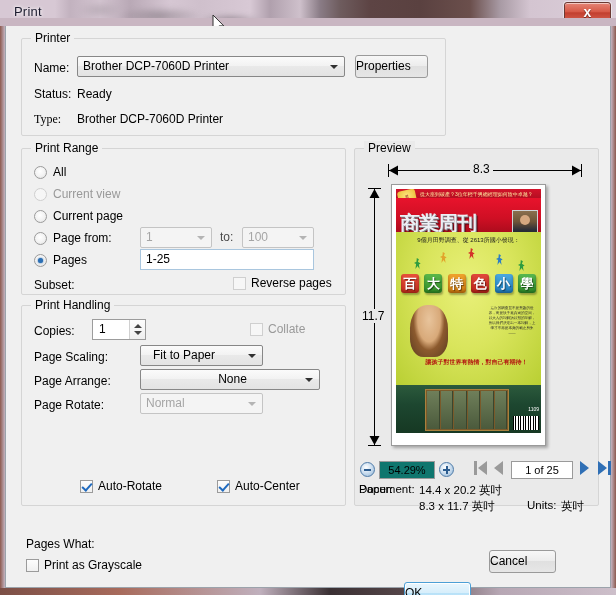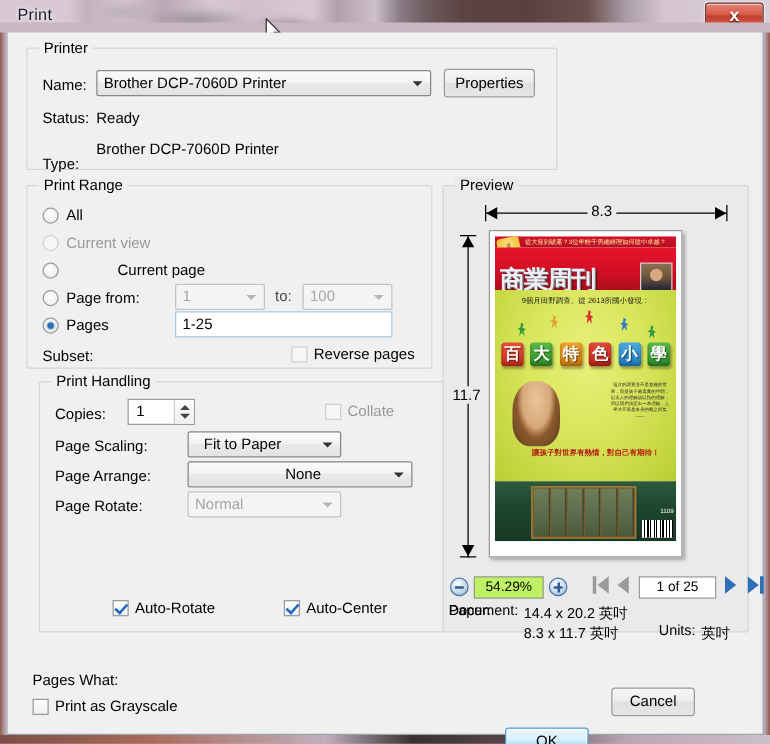--- a/index.html
+++ b/index.html
@@ -198,21 +198,21 @@
   }
 
   
   .btn {
     position:absolute;
     height:23px;
     border:1px solid #9a9a9a;
     border-radius:3px;
     background: linear-gradient(180deg,#f7f7f7 0%,#ececec 48%,#e0e0e0 50%,#e6e6e6 100%);
     font-size:12px;
-    text-align:center;
+    text-align:left;
     line-height:21px;
     cursor:pointer;
     color:#000;
   }
   .btn.default {
     border:1px solid #4c9fd6;
     background: linear-gradient(180deg,#eaf6fd 0%,#d6eefb 48%,#b9e2f8 50%,#cdeafb 100%);
     box-shadow: inset 0 0 0 1px #ffffff;
     margin-top: 32px;
   }
@@ -371,21 +371,21 @@
     background: radial-gradient(circle at 40% 35%, #ffffff 0%, #cfe0f0 45%, #8fb4d6 100%);
     cursor:pointer;
   }
   .circbtn .bar {
     position:absolute; background:#2c5c8f;
   }
   .navbtn {
     position:absolute; cursor:pointer;
   }
   .zoomfield {
-    position:absolute; height:18px; background:#bef264; border:1px solid #9a9a9a;
+    position:absolute; height:18px; background:#0f766e; border:1px solid #9a9a9a;
     font-size:11px; text-align:center; line-height:16px;
   }
   .pagefield {
     position:absolute; height:18px; background:#fff; border:1px solid #9a9a9a;
     font-size:11px; text-align:center; line-height:16px;
   }
   .infotext { position:absolute; font-size:11.5px; color:#000; white-space:nowrap; }
   #cursor { position:absolute; left:212px; top:14px; width:13px; height:20px; }
 </style>
 </head>
@@ -419,35 +419,35 @@
         <span>Brother DCP-7060D Printer</span>
         <span class="arrow"></span>
       </div>
       <div class="btn" style="left:333px; top:16px; width:73px;">
         <span>Properties</span>
       </div>
 
       <div class="lbl" style="left:12px; top:48px;">Status:</div>
       <div class="lbl" style="left:55px; top:48px;">Ready</div>
 
-      <div class="lbl" style="left:12px; top:85px;">Type:</div>
+      <div class="lbl" style="left:12px; top:73px;font-family:Liberation Serif, serif;">Type:</div>
       <div class="lbl" style="left:55px; top:73px;">Brother DCP-7060D Printer</div>
     </div>
 
     <div class="group" style="left:15px; top:122px; width:325px; height:147px;">
       <div class="legend">Print Range</div>
 
       <div class="radio" style="left:12px; top:17px;"></div>
       <div class="lbl" style="left:31px; top:16px;">All</div>
 
       <div class="radio disabled" style="left:12px; top:39px;"></div>
       <div class="lbl dim" style="left:31px; top:38px;">Current view</div>
 
       <div class="radio" style="left:12px; top:61px;"></div>
-      <div class="lbl" style="left:31px; top:60px;margin-left:41px;">Current page</div>
+      <div class="lbl" style="left:31px; top:60px;">Current page</div>
 
       <div class="radio" style="left:12px; top:83px;"></div>
       <div class="lbl" style="left:31px; top:82px;">Page from:</div>
       <div class="combo disabled" style="left:118px; top:78px; width:72px;">
         <span>1</span>
         <span class="arrow"></span>
       </div>
       <div class="lbl dim" style="left:198px; top:81px; color:#4a4a4a;">to:</div>
       <div class="combo disabled" style="left:220px; top:78px; width:72px;">
         <span>100</span>
@@ -458,21 +458,21 @@
       <div class="lbl" style="left:31px; top:104px;">Pages</div>
       <div class="tinput" style="left:118px; top:100px; width:174px;">
         <span>1-25</span>
       </div>
 
       <div class="lbl" style="left:12px; top:129px;">Subset:</div>
       <div class="chk disabled" style="left:211px; top:128px;"></div>
       <div class="lbl" style="left:229px; top:127px;">Reverse pages</div>
     </div>
 
-    <div class="group" style="left:25px; top:279px; width:325px; height:201px;">
+    <div class="group" style="left:15px; top:279px; width:325px; height:201px;">
       <div class="legend">Print Handling</div>
 
       <div class="lbl" style="left:12px; top:18px;">Copies:</div>
       <div class="spin" style="left:70px; top:13px; width:54px;">
         <span>1</span>
         <span class="btns">
           <i class="up"></i>
           <i class="dn"></i>
         </span>
       </div>

